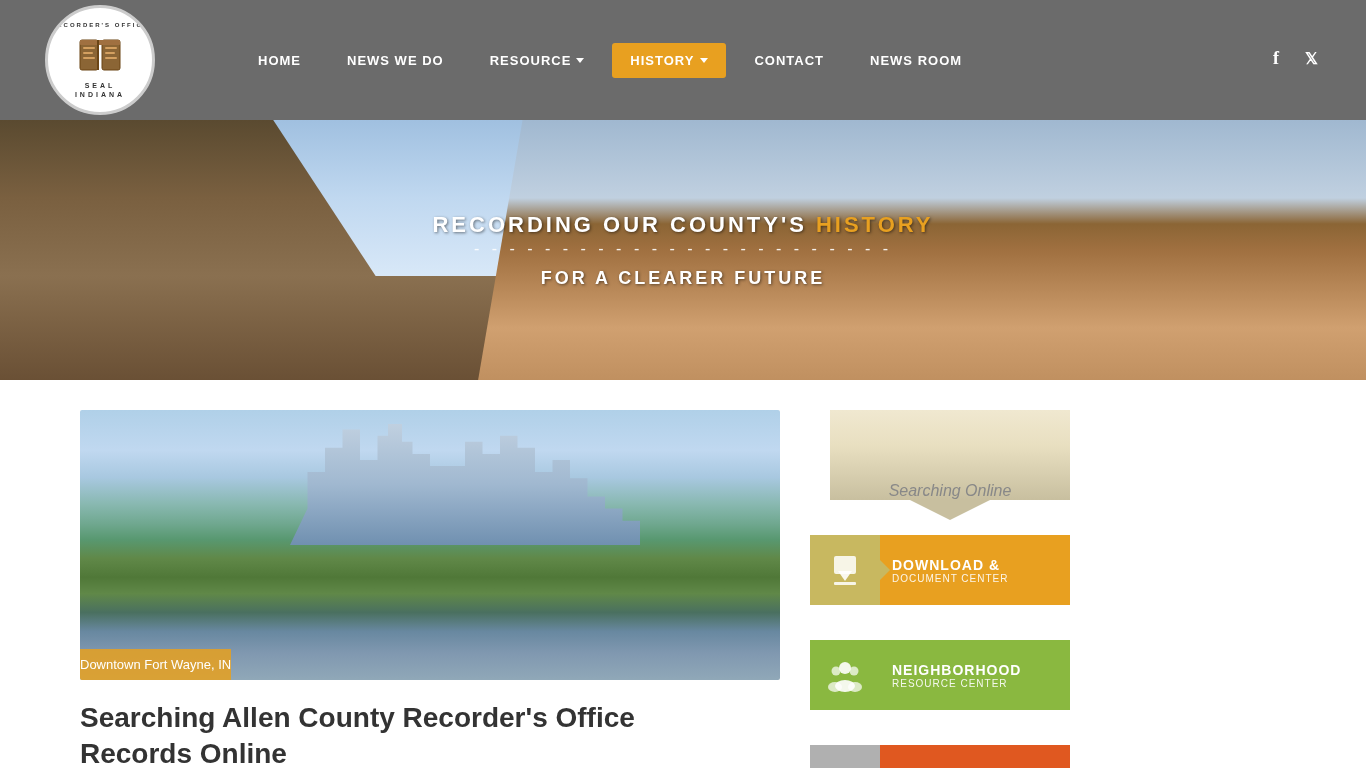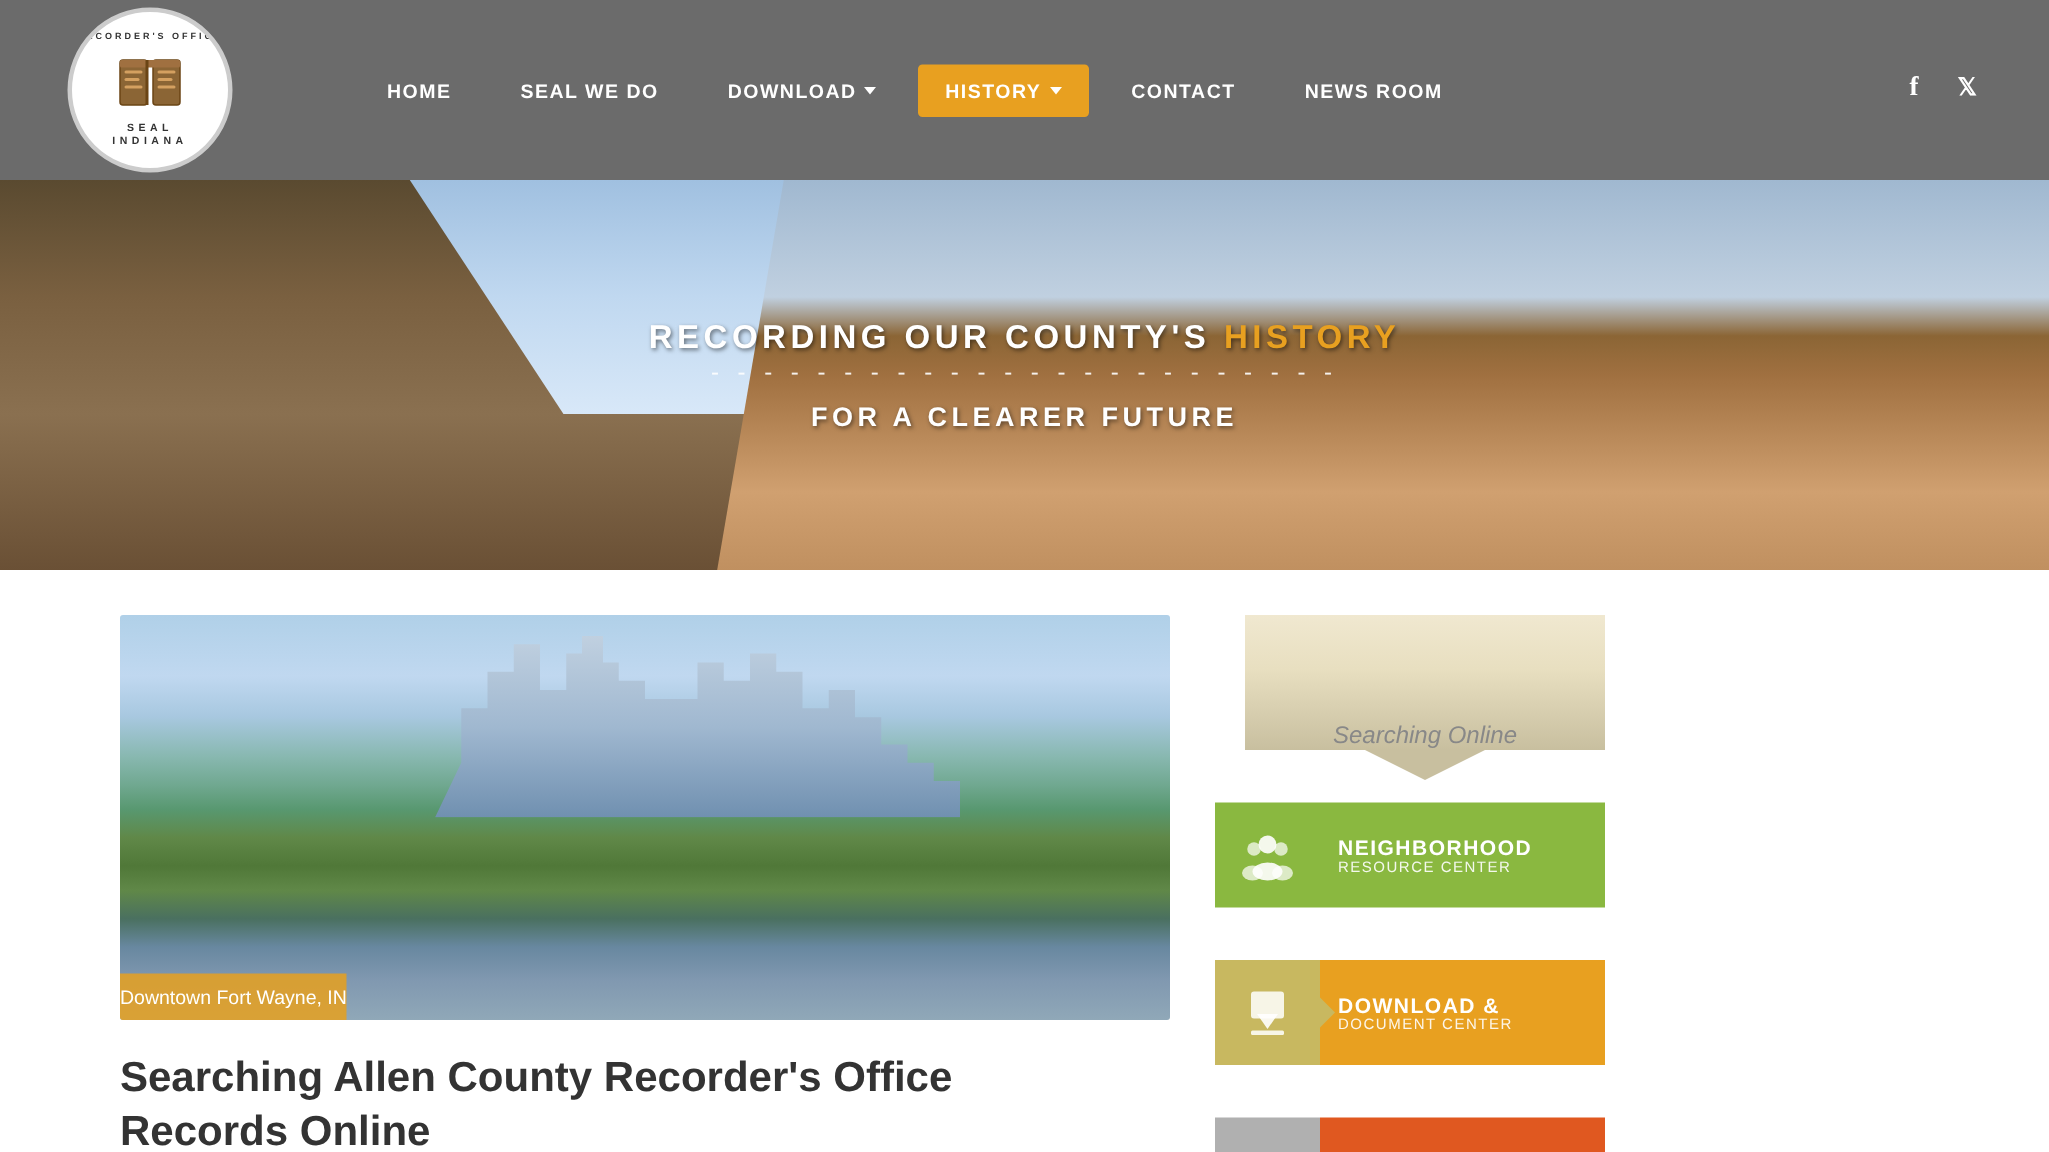--- a/index.html
+++ b/index.html
@@ -397,23 +397,23 @@
         <rect x="30" y="17" width="10" height="2" fill="#d4a060" rx="1"></rect>
         <rect x="30" y="22" width="12" height="2" fill="#d4a060" rx="1"></rect>
       </svg>
       <span class="logo-text-bottom">SEAL</span>
       <span class="logo-text-bottom">INDIANA</span>
     </div>
   </div>
 
   <nav>
     <a class="nav-item">HOME</a>
-    <a class="nav-item">SEAL WE DO</a>
+    <a class="nav-item">NEWS WE DO</a>
     <a class="nav-item resources-item">
-      <span>DOWNLOAD</span>
+      <span>RESOURCE</span>
       <span class="chevron"></span>
     </a>
     <a class="nav-item active">
       <span>HISTORY</span>
       <span class="chevron"></span>
     </a>
     <a class="nav-item">CONTACT</a>
     <a class="nav-item">NEWS ROOM</a>
   </nav>
 
@@ -459,51 +459,51 @@
       <span>Records Online</span>
     </h2>
   </div>
 
   <div class="right-col">
 
     <div class="searching-banner">
       <span class="searching-text">Searching Online</span>
     </div>
 
+    <div class="side-card card-download">
+      <div class="side-card-icon">
+        <svg width="38" height="38" viewBox="0 0 38 38">
+          <rect x="8" y="5" width="22" height="18" rx="2" fill="white" opacity="0.85"></rect>
+          <polygon points="12,20 19,30 26,20" fill="white" opacity="0.9"></polygon>
+          <rect x="8" y="31" width="22" height="3" rx="1" fill="white" opacity="0.85"></rect>
+        </svg>
+      </div>
+      <div class="side-card-text">
+        <div class="side-card-title">DOWNLOAD &amp;</div>
+        <div class="side-card-subtitle">DOCUMENT CENTER</div>
+      </div>
+    </div>
+
     <div class="side-card card-neighborhood">
       <div class="side-card-icon">
         <svg width="38" height="38" viewBox="0 0 38 38">
           <circle cx="19" cy="12" r="6" fill="white" opacity="0.9"></circle>
           <circle cx="10" cy="15" r="4.5" fill="white" opacity="0.7"></circle>
           <circle cx="28" cy="15" r="4.5" fill="white" opacity="0.7"></circle>
           <ellipse cx="19" cy="30" rx="10" ry="6" fill="white" opacity="0.9"></ellipse>
           <ellipse cx="9" cy="31" rx="7" ry="5" fill="white" opacity="0.7"></ellipse>
           <ellipse cx="29" cy="31" rx="7" ry="5" fill="white" opacity="0.7"></ellipse>
         </svg>
       </div>
       <div class="side-card-text">
         <div class="side-card-title">NEIGHBORHOOD</div>
         <div class="side-card-subtitle">RESOURCE CENTER</div>
       </div>
     </div>
 
-    <div class="side-card card-download">
-      <div class="side-card-icon">
-        <svg width="38" height="38" viewBox="0 0 38 38">
-          <rect x="8" y="5" width="22" height="18" rx="2" fill="white" opacity="0.85"></rect>
-          <polygon points="12,20 19,30 26,20" fill="white" opacity="0.9"></polygon>
-          <rect x="8" y="31" width="22" height="3" rx="1" fill="white" opacity="0.85"></rect>
-        </svg>
-      </div>
-      <div class="side-card-text">
-        <div class="side-card-title">DOWNLOAD &amp;</div>
-        <div class="side-card-subtitle">DOCUMENT CENTER</div>
-      </div>
-    </div>
-
     <div class="side-card card-recording">
       <div class="side-card-icon">
         <svg width="38" height="38" viewBox="0 0 38 38">
           <text x="7" y="30" font-size="30" fill="white" font-style="italic" font-family="serif" font-weight="bold">e</text>
         </svg>
       </div>
       <div class="side-card-text">
         <div class="side-card-title">RECORDING</div>
 
       </div>

